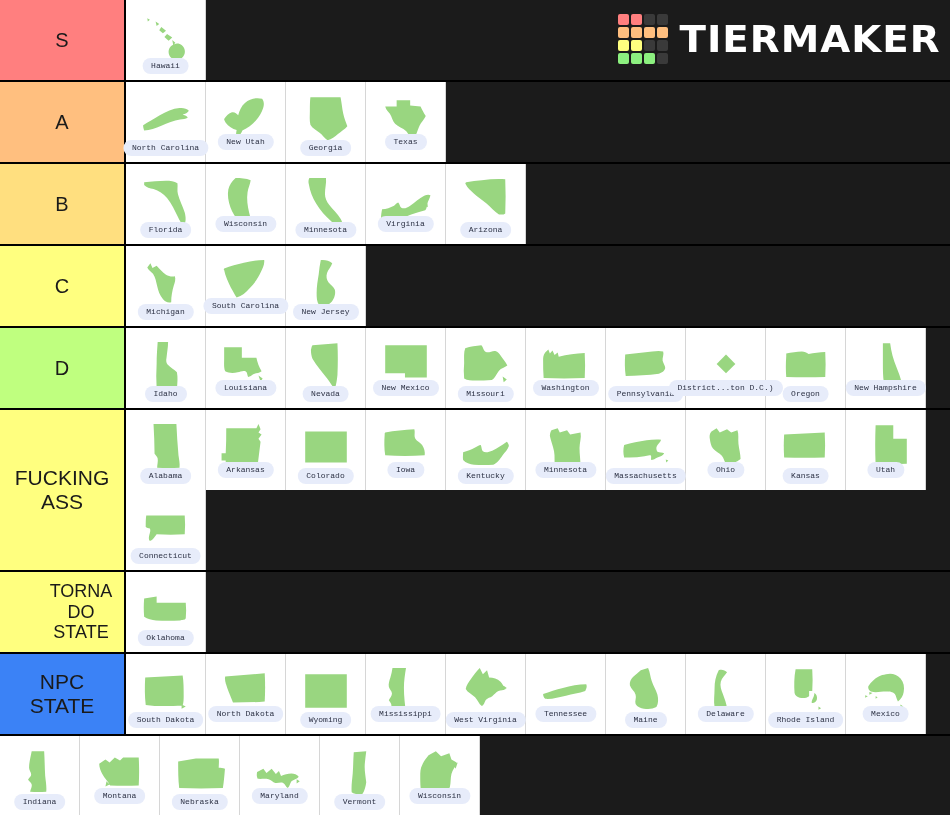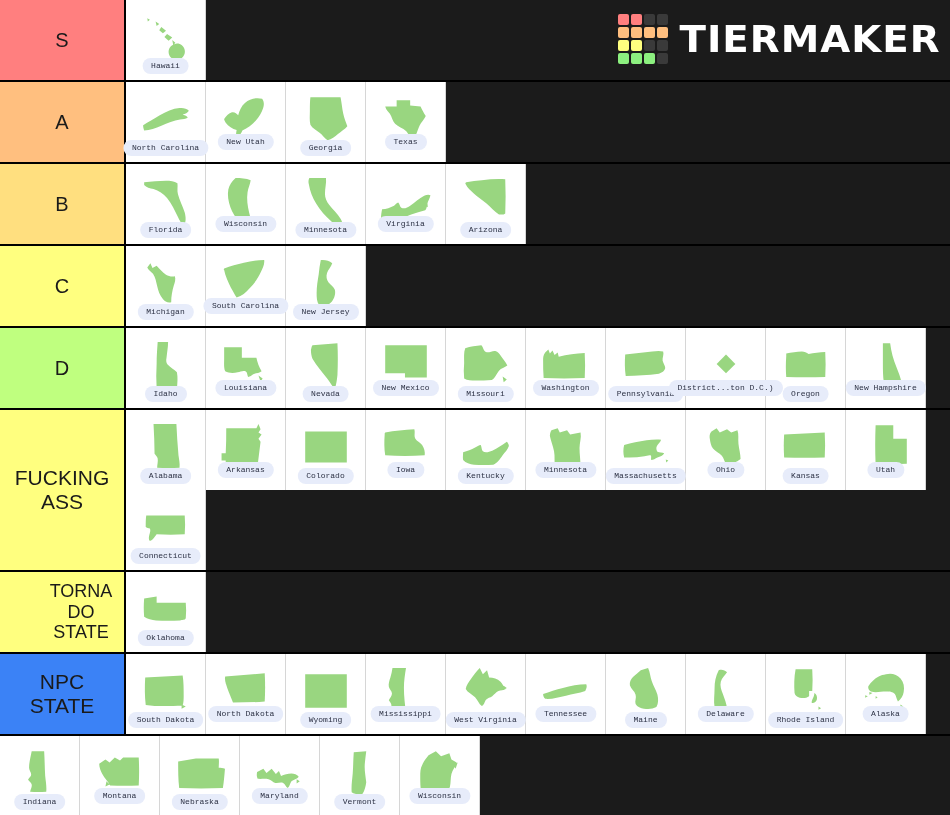--- a/index.html
+++ b/index.html
@@ -525,21 +525,21 @@
               </svg>
             </div>
             <div class="caption">Rhode Island</div>
           </div>
           <div class="tile">
             <div class="shape">
               <svg viewBox="0 0 100 100" preserveAspectRatio="xMidYMid meet">
                 <path d="M50 18 c10,-3 21,0 28,8 c6,7 8,17 6,26 c-1,7 -5,14 -11,18 c-3,-4 -3,-10 -6,-14 c-4,-5 -11,-5 -17,-5 c-10,0 -20,3 -29,0 c-4,-2 -6,-6 -5,-10 c5,-8 12,-15 20,-19 c4,-2 9,-3 14,-4z M18 52 l6 2 l-6 3z M10 58 l5 2 l-5 3z M78 76 l5 4 l-6 4z M30 60 l4 2 l-4 3z"></path>
               </svg>
             </div>
-            <div class="caption">Alaska</div>
+            <div class="caption">Mexico</div>
           </div>
         </div>
       </div>
       <div class="tier-row">
         <div class="tier-items">
           <div class="tile">
             <div class="shape">
               <svg viewBox="0 0 100 100" preserveAspectRatio="xMidYMid meet">
                 <path d="M34 8 l24 0 c1,16 1,32 2,48 c1,10 3,20 2,30 c-10,1 -21,1 -31,0 c1,-5 4,-9 3,-14 c-1,-4 -5,-6 -7,-9 c2,-4 6,-6 6,-10 c0,-5 -4,-8 -4,-13 c0,-11 3,-21 5,-32z"></path>
               </svg>

